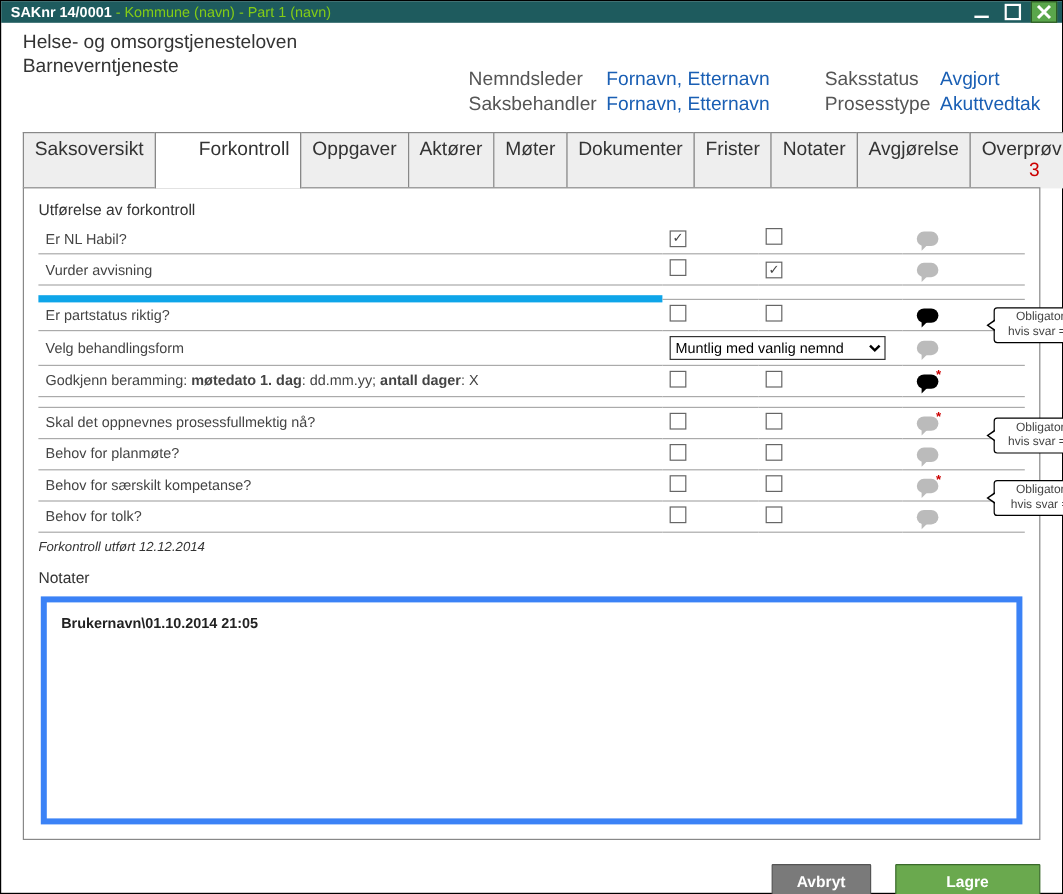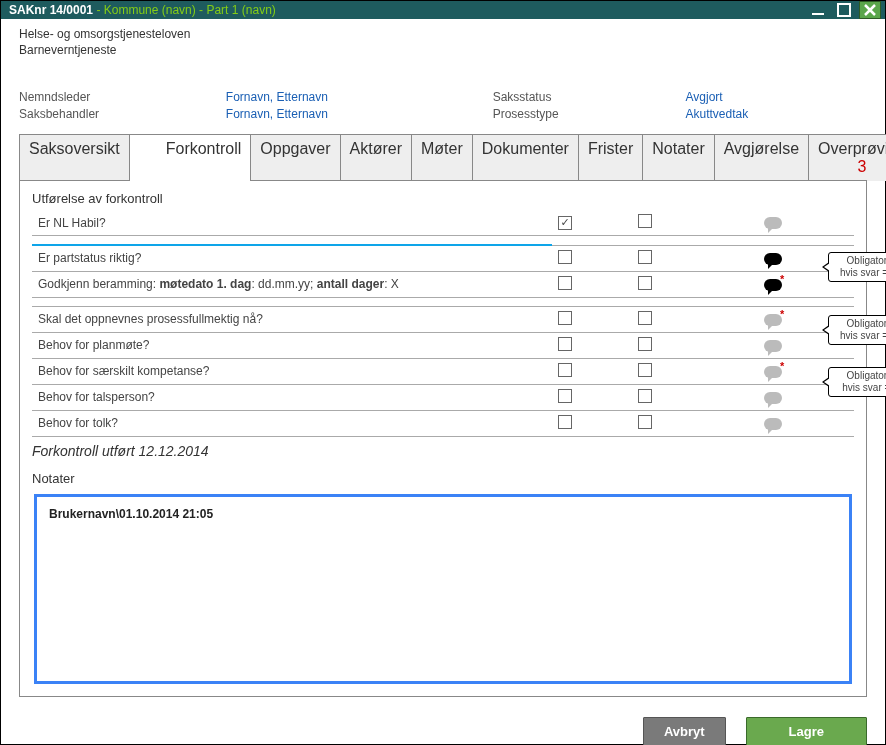--- a/index.html
+++ b/index.html
@@ -4,21 +4,21 @@
 <style>
   * { box-sizing: border-box; }
   body { margin: 0; font-family: Arial, sans-serif; font-size: 12px; background: #fff; }
   .window { width: 886px; height: 745px; border: 1px solid #000; display: flex; flex-direction: column; background: #fff; }
   .titlebar { background: #1e5b5e; color: #fff; height: 24px; display: flex; align-items: center; padding: 0 4px 0 8px; font-weight: bold; }
   .titlebar .title { flex: 1; }
   .titlebar .title .sub { font-weight: normal; color: #84cc16; }
   .winbtn { width: 22px; height: 18px; margin-left: 4px; display: flex; align-items: center; justify-content: center; cursor: pointer; }
   .winbtn svg { display: block; }
   .closebtn { background: #5aa64b; border: 1px solid #2d5b25; }
-  .meta { padding: 8px 18px 6px 18px; display: flex; font-size: 12px; flex-direction: column; }
+  .meta { padding: 8px 18px 6px 18px; display: flex; font-size: 16px; }
   .meta .left { flex: 1; color: #333; }
   .meta .left div { margin-bottom: 2px; }
   .meta .right { display: grid; grid-template-columns: auto auto 30px auto auto; column-gap: 8px; row-gap: 3px; margin-top: 31px; }
   .meta .lbl { color: #555; }
   .meta .link { color: #1a5fb4; }
   .tabs { margin: 6px 18px 0 18px; display: flex; }
   .tab { border: 1px solid #888; border-bottom: none; background: #eee; padding: 5px 9px; font-size: 16px; cursor: pointer; color: #333; position: relative; top: 1px; text-align: center; }
   .tab.active { background: #fff; z-index: 2; padding-left: 36px; }
   .tab .count { color: #c00; }
   .panel { margin: 0 18px 12px 18px; border: 1px solid #888; background: #fff; padding: 10px 12px 12px 12px; flex: 0 0 auto; position: relative; }
@@ -40,27 +40,27 @@
   .speech::after { content: ""; position: absolute; bottom: -4px; left: 4px; width: 0; height: 0; border-top: 5px solid #bbb; border-right: 5px solid transparent;}
   .speech.black { background: #000; }
   .speech.black::after { border-top-color: #000; }
   .asterisk { color: #c00; font-weight: bold; position: relative; top: -5px; left: -2px; font-size: 11px;}
   select.bform { width: 180px; font-size: 12px; border: 1px solid #333; height: 20px; background: #fff;}
   .bigcell { font-size: 12px;}
   .bigcell .b { font-weight: bold; }
   .callout { position: absolute; right: -64px; background: #fff; border: 1px solid #000; border-radius: 3px; padding: 2px 5px; font-size: 10px; line-height: 12px; white-space: nowrap; z-index: 5; width: 90px; text-align: center;}
   .callout::before { content: ""; position: absolute; left: -7px; top: 50%; transform: translateY(-50%); width: 0; height: 0; border-right: 7px solid #000; border-top: 5px solid transparent; border-bottom: 5px solid transparent;}
   .callout::after { content: ""; position: absolute; left: -5px; top: 50%; transform: translateY(-50%); width: 0; height: 0; border-right: 6px solid #fff; border-top: 4px solid transparent; border-bottom: 4px solid transparent;}
-  .footer-line { font-style: italic; font-size: 14px; color: #333; margin-top: -2px; }
+  .footer-line { font-style: italic; font-size: 11px; color: #333; margin-top: -2px; }
   .btn { display: inline-block; padding: 6px 20px; font-size: 13px; font-weight: bold; border: 1px solid #0b2a3a; cursor: pointer; border-radius: 1px;}
   .btn-dark { background: #1b4456; color: #fff; }
   .btn-grey { background: #7a7a7a; color: #fff; border-color: #555; }
   .btn-green { background: #6aa94e; color: #fff; border-color: #3a6a2b; padding: 6px 42px;}
   .save-row { text-align: right; margin-top: 4px;}
-  .notes { margin: 8px 2px 0 2px; border: 3px solid #3b82f6; padding: 10px 12px; height: 190px;}
+  .notes { margin: 8px 2px 0 2px; border: 5px solid #3b82f6; padding: 10px 12px; height: 190px;}
   .notes-title { font-size: 13px; margin-bottom: 8px; color: #333; }
   .notes .body { font-size: 12px; color: #222;}
   .notes .body .hdr { font-weight: bold; }
   .bottom-btns { text-align: right; padding: 8px 18px 10px 18px; display: flex; justify-content: flex-end; gap: 20px;}
   .tab + .tab { margin-left: -1px; }
 </style>
 </head>
 <body>
 
 <div class="window">
@@ -121,33 +121,48 @@
     <div class="section-title">Utførelse av forkontroll</div>
 
     <table class="tbl first">
       <tbody>
       <tr>
         <td>Er NL Habil?</td>
         <td class="jacol"><span class="checkbox checked"></span></td>
         <td class="neicol"><span class="checkbox"></span></td>
         <td class="notcol"><span class="speech"></span></td>
       </tr>
+      <tr>
+        <td>Vurder avvisning</td>
+        <td class="jacol"><span class="checkbox"></span></td>
+        <td class="neicol"><span class="checkbox checked"></span></td>
+        <td class="notcol"><span class="speech"></span></td>
+      </tr>
     </tbody>
       </table>
 
     <table class="tbl">
       <tbody>
           <tr>
-        <td style="border-top:2px solid #0ea5e9">Er partstatus riktig?</td>
+        <td style="border-top:6px solid #0ea5e9">Er partstatus riktig?</td>
         <td style="border-top:1px solid #aaa" class="jacol"><span class="checkbox"></span></td>
         <td style="border-top:1px solid #aaa" class="neicol"><span class="checkbox"></span></td>
         <td style="border-top:1px solid #aaa" class="notcol">
           <span class="speech black"></span>
           <div class="callout" style="top:6px"><span>Obligatorisk</span><br><span>hvis svar = Nei</span></div>
         </td>
+      </tr>
+      <tr>
+        <td>Velg behandlingsform</td>
+        <td class="jacol" colspan="2">
+          <select class="bform">
+            <option>Muntlig  med vanlig nemnd</option>
+          </select>
+        </td>
+        <td class="notcol"><span class="speech"></span></td>
       </tr>
       <tr>
         <td class="bigcell"><span>Godkjenn beramming: </span><span class="b">møtedato 1. dag</span><span>: dd.mm.yy; </span><span class="b">antall dager</span><span>: X</span></td>
         <td class="jacol"><span class="checkbox"></span></td>
         <td class="neicol"><span class="checkbox"></span></td>
         <td class="notcol"><span class="speech black"></span><span class="asterisk">*</span></td>
       </tr>
     </tbody>
       </table>
 
@@ -171,26 +186,20 @@
       <tr>
         <td>Behov for særskilt kompetanse?</td>
         <td class="jacol"><span class="checkbox"></span></td>
         <td class="neicol"><span class="checkbox"></span></td>
         <td class="notcol">
           <span class="speech"></span><span class="asterisk">*</span>
           <div class="callout" style="top:8px"><span>Obligatorisk</span><br><span>hvis svar = Ja</span></div>
         </td>
       </tr>
       <tr>
-        <td>Behov for talsperson?</td>
-        <td class="jacol"><span class="checkbox"></span></td>
-        <td class="neicol"><span class="checkbox"></span></td>
-        <td class="notcol"><span class="speech"></span></td>
-      </tr>
-      <tr>
         <td>Behov for tolk?</td>
         <td class="jacol"><span class="checkbox"></span></td>
         <td class="neicol"><span class="checkbox"></span></td>
         <td class="notcol"><span class="speech"></span></td>
       </tr>
     </tbody>
       </table>
 
     <div class="footer-line">Forkontroll utført 12.12.2014</div>
 

